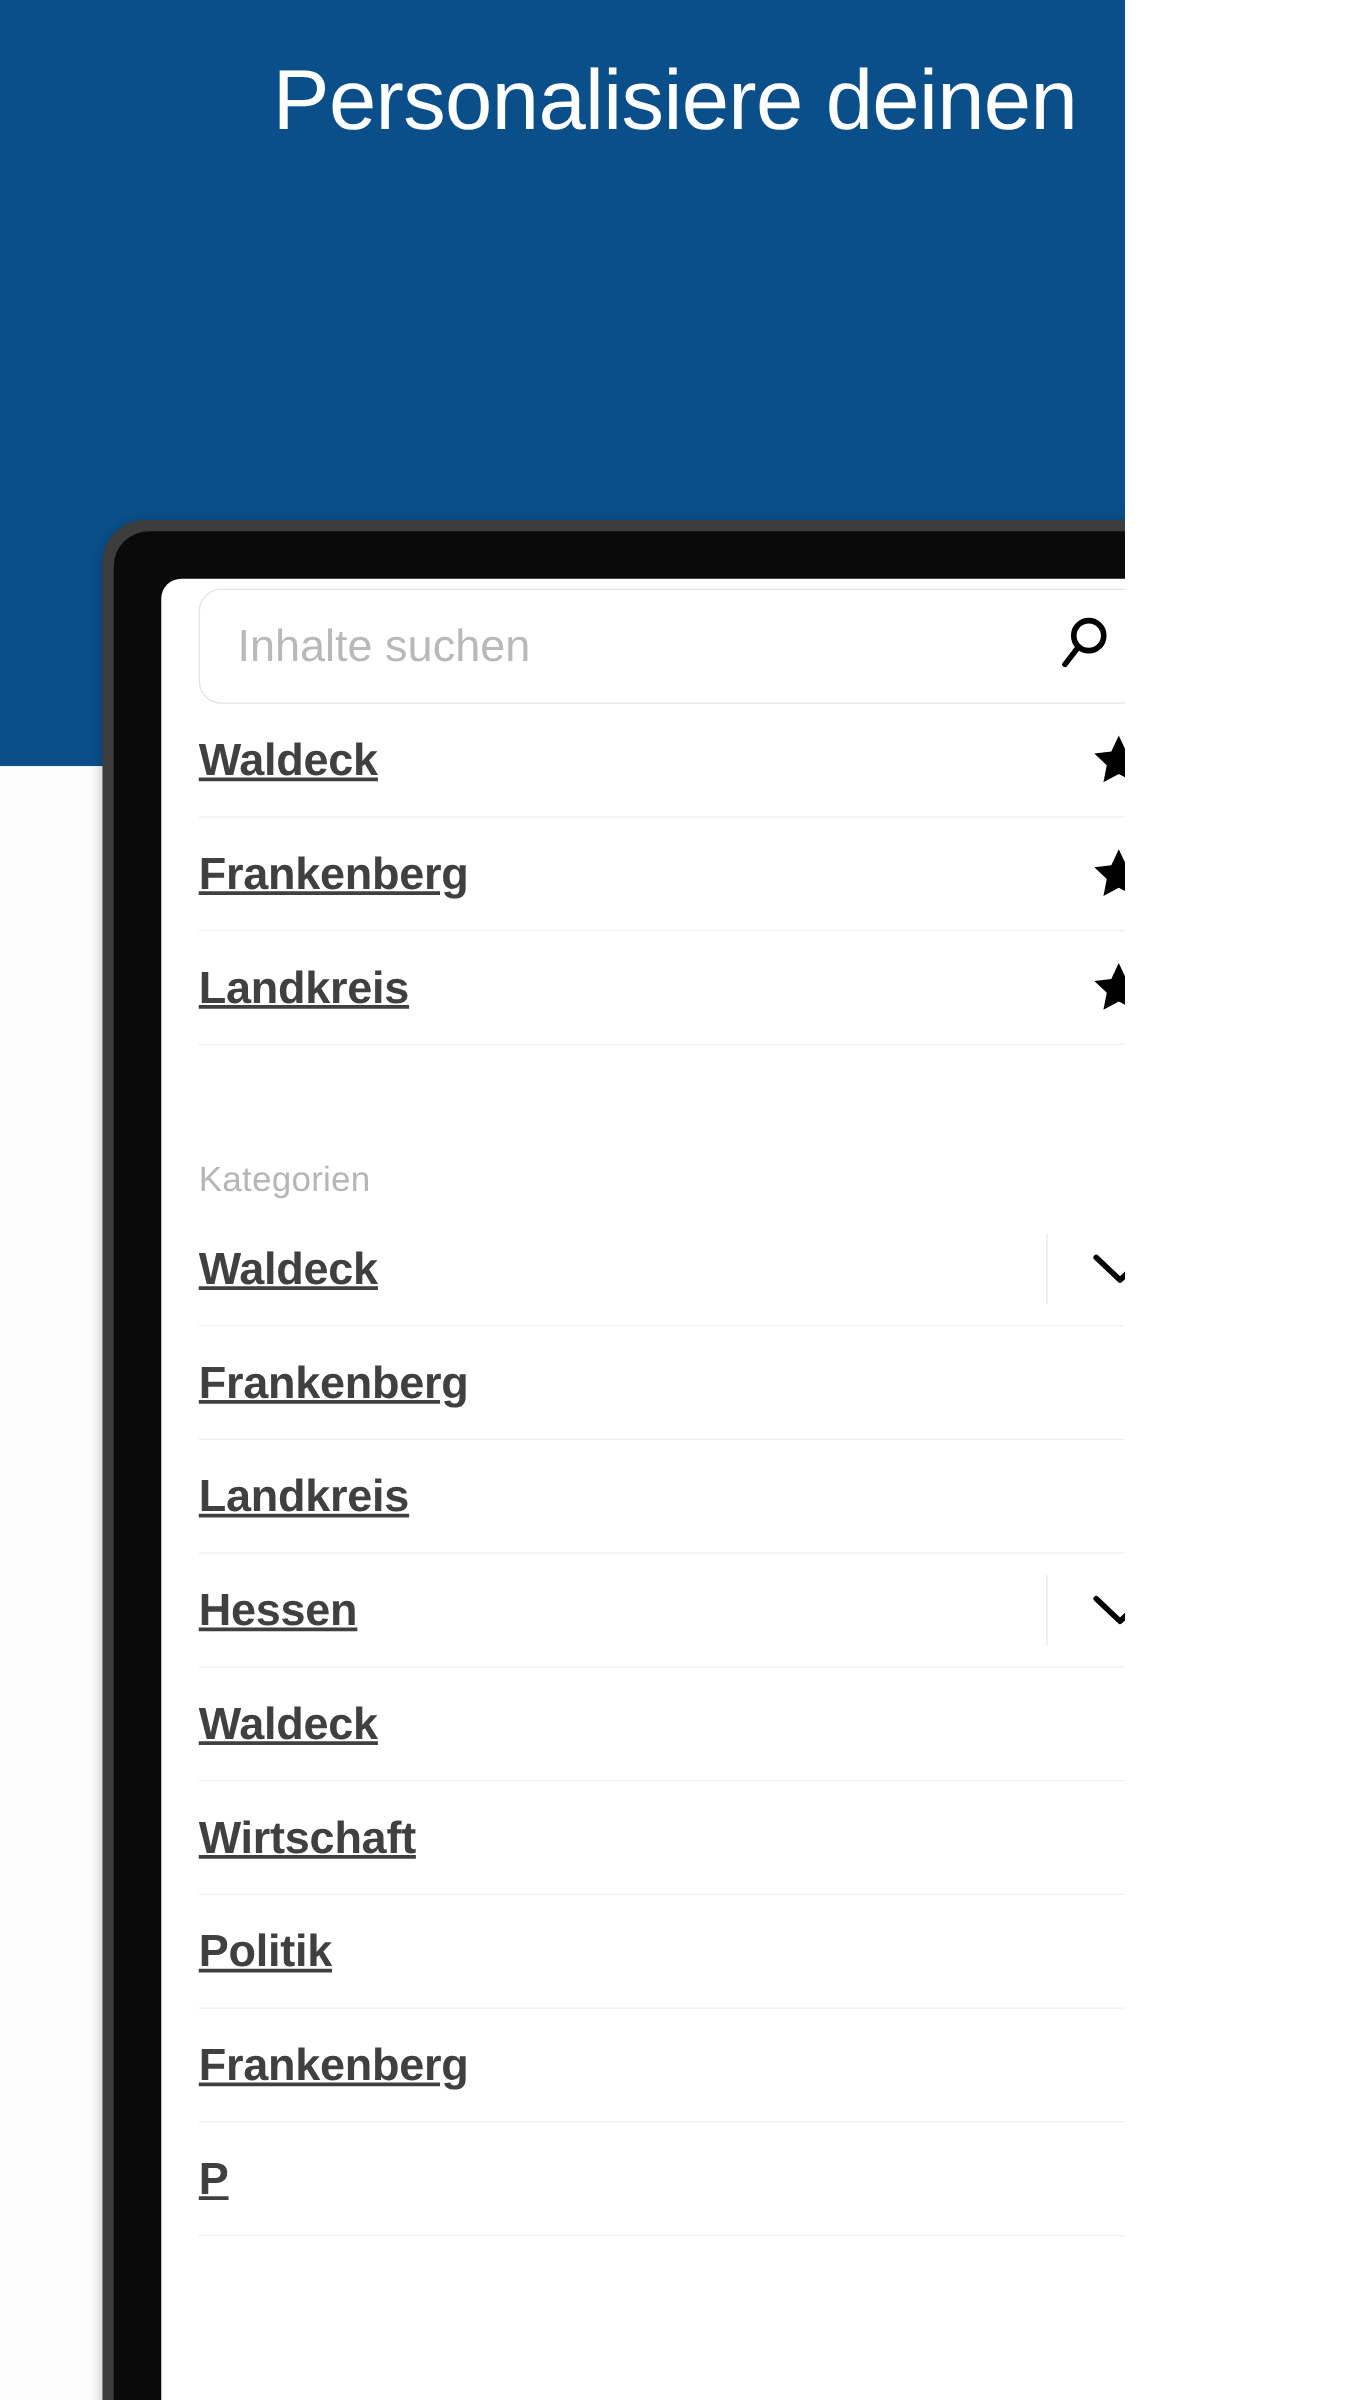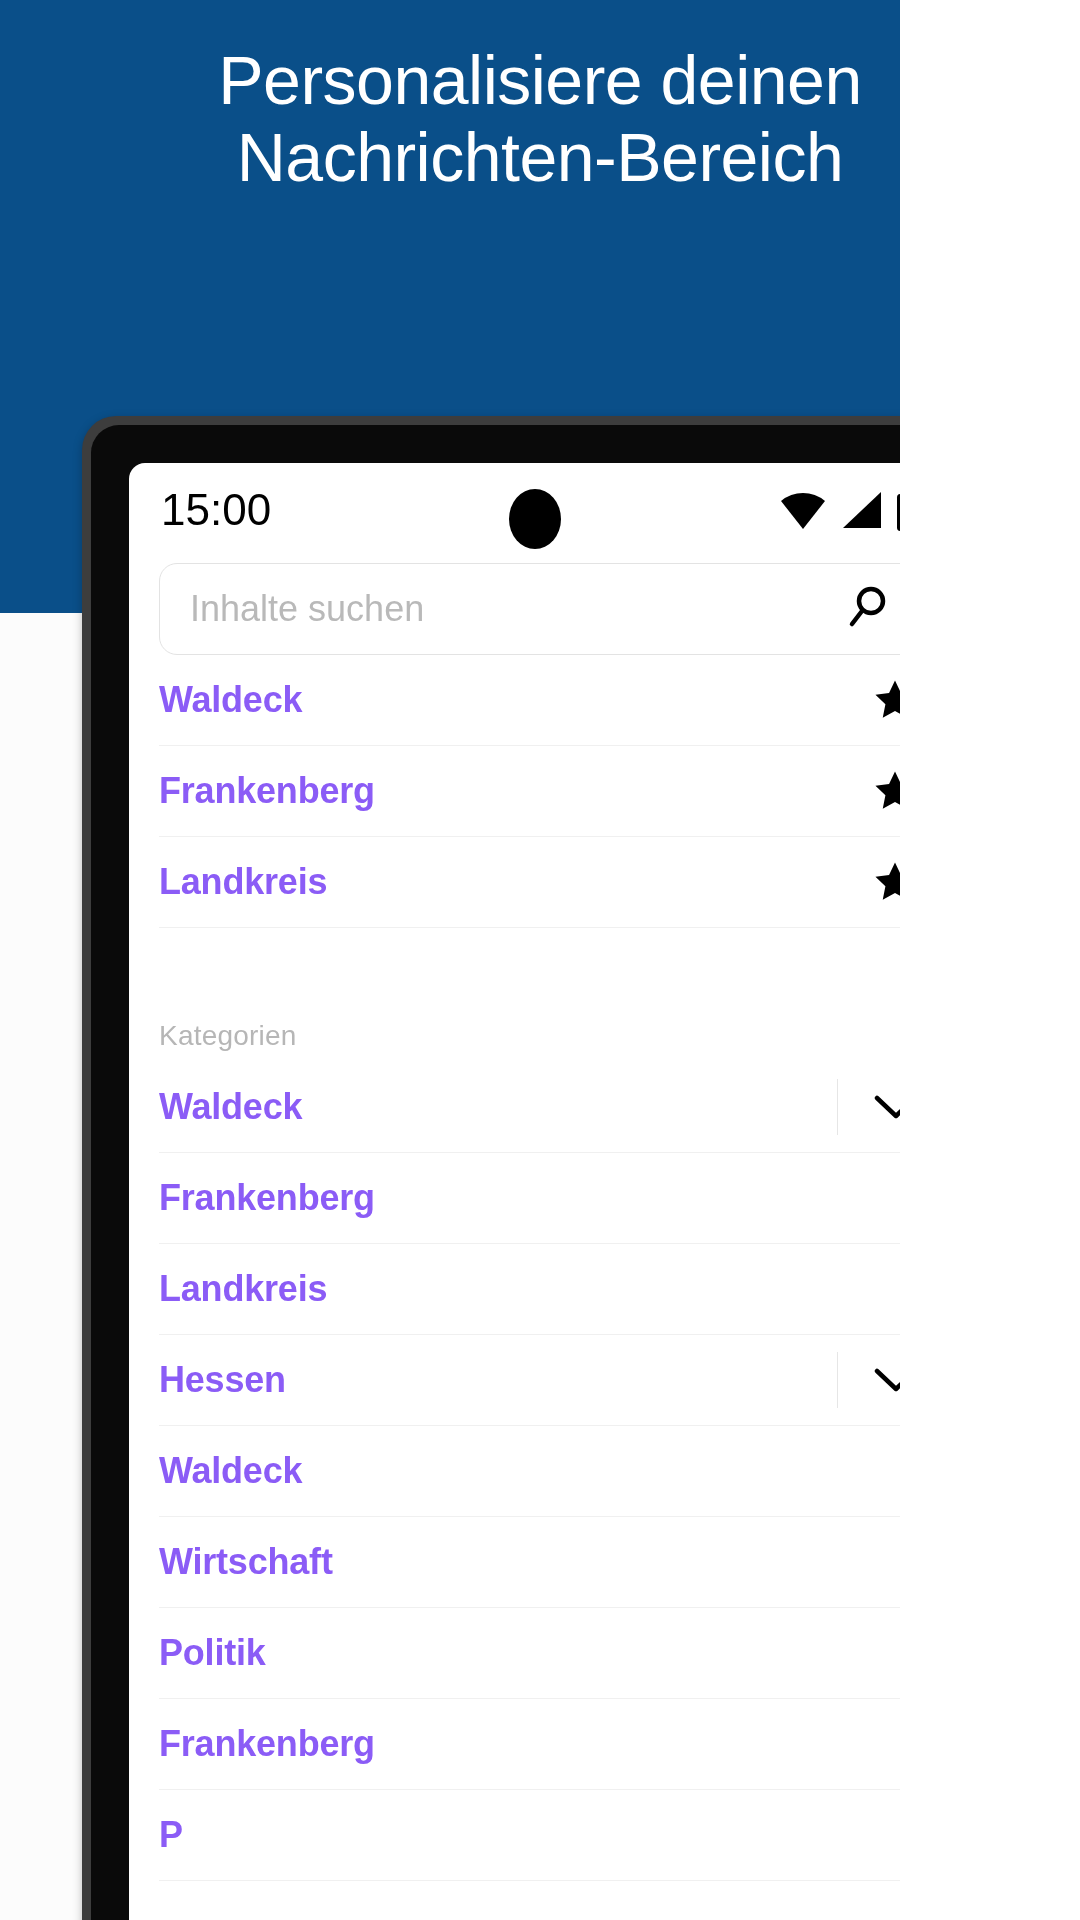--- a/index.html
+++ b/index.html
@@ -146,23 +146,24 @@
     display:flex;
     align-items:center;
     justify-content:space-between;
     height:91px;
     border-bottom:1.5px solid #f0f0f0;
   }
   .row:first-of-type { }
   .row-label {
     font-size:36px;
     font-weight:700;
-    color:#8b5cf6;
+    color:#404040;
     letter-spacing:-0.2px;
     font-family:"Liberation Sans", sans-serif;
+    text-decoration:underline;
   }
   .row-action {
     display:flex;
     align-items:center;
     height:100%;
   }
   .row-divider {
     width:1.5px;
     height:56px;
     background:#e6e6e6;
@@ -176,49 +177,26 @@
 </head>
 <body>
 
 <div id="page">
 
   <div class="promo-bg"></div>
   <div class="promo-lower"></div>
 
   <div class="promo-title">
     <span class="line">Personalisiere deinen</span>
-    <span class="line">Nachrichten-Bereich</span>
   </div>
 
   <div class="device">
     <div class="device-inner">
       <div class="screen">
 
-        <div class="statusbar">
-          <div class="status-time">15:00</div>
-          <div class="status-notch"></div>
-          <div class="status-icons">
-            <span>
-              <svg class="icon-wifi" width="46" height="38" viewBox="0 0 46 38">
-                <path d="M23 38 L1 10 A34 34 0 0 1 45 10 Z" fill="#000"></path>
-              </svg>
-            </span>
-            <span>
-              <svg class="icon-signal" width="42" height="38" viewBox="0 0 42 38">
-                <path d="M41 1 L41 37 L3 37 Z" fill="#000"></path>
-              </svg>
-            </span>
-            <span>
-              <svg class="icon-battery" width="24" height="40" viewBox="0 0 24 40">
-                <rect x="7" y="0" width="10" height="5" rx="1.5" fill="#000"></rect>
-                <rect x="1" y="3" width="22" height="37" rx="3.5" fill="#000"></rect>
-              </svg>
-            </span>
-          </div>
-        </div>
 
         <div class="search-wrap">
           <div class="search-box">
             <span class="search-placeholder">Inhalte suchen</span>
             <span class="search-icon">
               <svg width="46" height="46" viewBox="0 0 46 46">
                 <circle cx="26" cy="17" r="12" fill="none" stroke="#000" stroke-width="4.5"></circle>
                 <line x1="17" y1="27" x2="7" y2="40" stroke="#000" stroke-width="4.5" stroke-linecap="round"></line>
               </svg>
             </span>

